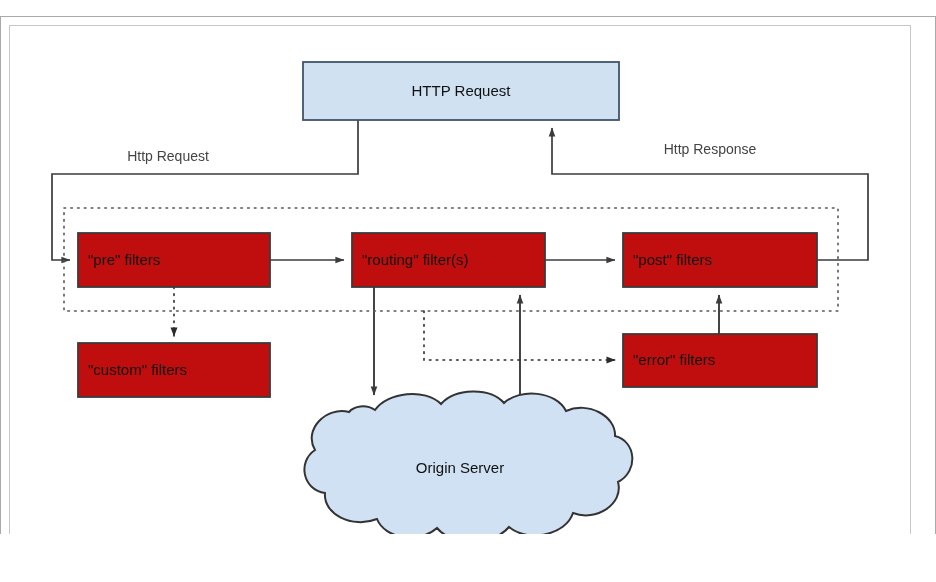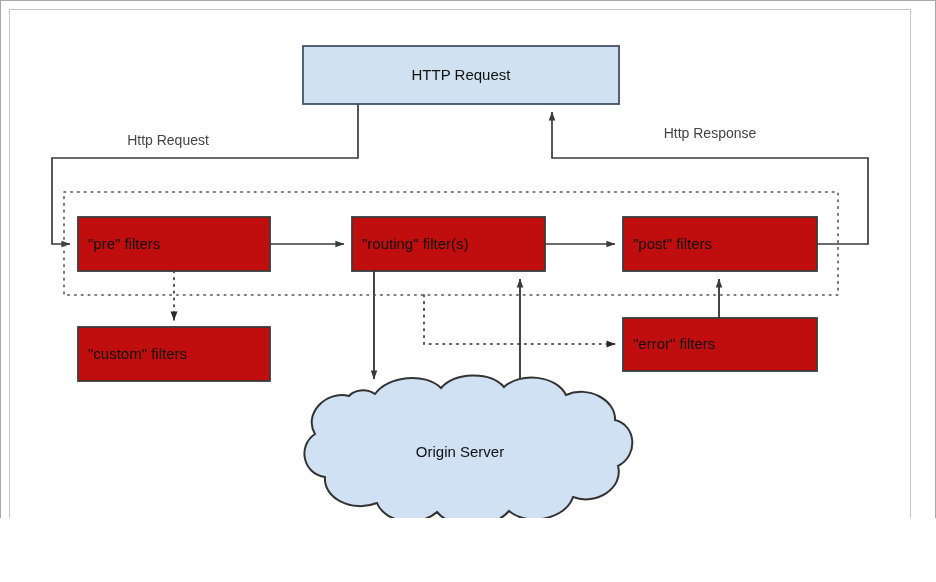--- a/index.html
+++ b/index.html
@@ -8,20 +8,21 @@
     padding: 0;
     background: #ffffff;
   }
   #canvas {
     position: relative;
     width: 936px;
     height: 518px;
     background: #ffffff;
     font-family: "Liberation Sans", sans-serif;
     overflow: hidden;
+    margin-top: 16px;
   }
   
   .frame-outer {
     position: absolute;
     left: 0; top: 0;
     width: 936px; height: 582px;
     box-sizing: border-box;
     border: 1px solid #a9a9a9;
     background: #ffffff;
   }

